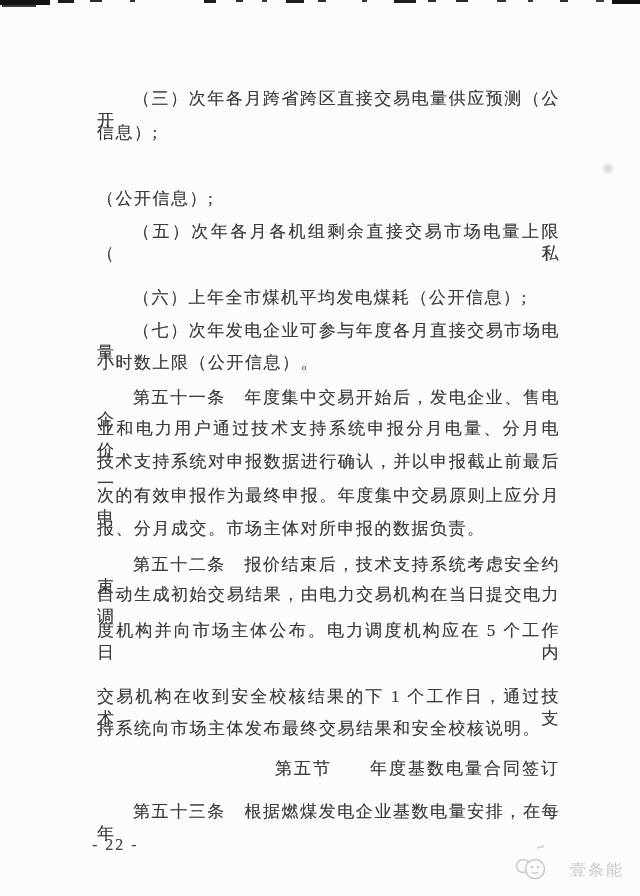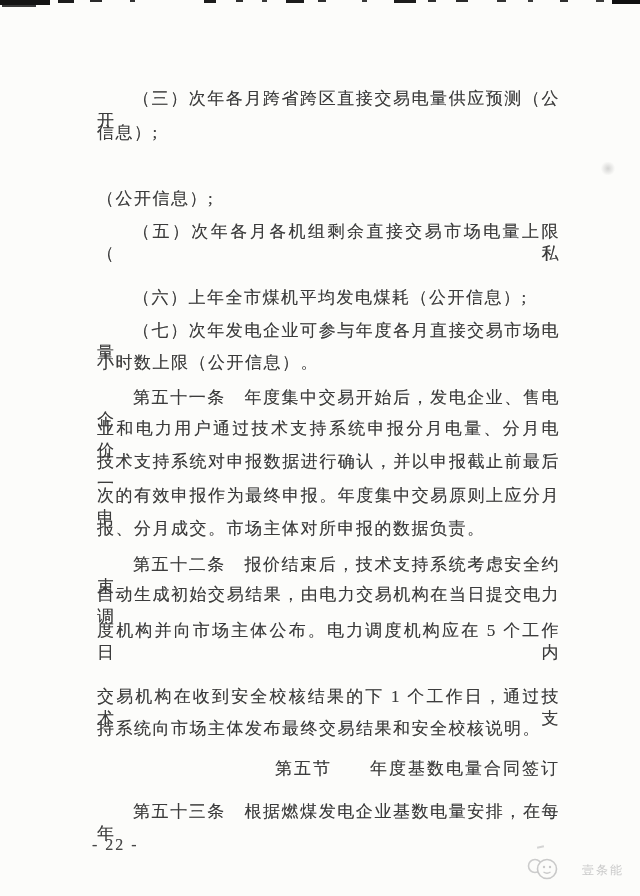--- a/index.html
+++ b/index.html
@@ -61,21 +61,21 @@
     position:absolute;left:92px;top:836px;
     font-size:16px;letter-spacing:2px;color:#474747;
     text-shadow:0 0 .5px rgba(70,70,70,.5);
   }
   .watermark{
     position:absolute;right:16px;top:855px;
     display:flex;align-items:center;gap:5px;
     color:#c9c9c9;
   }
   .watermark .wm-text{
-    font-size:12px;letter-spacing:2px;line-height:26px;margin-left:16px;
+    font-size:16px;letter-spacing:2px;line-height:26px;margin-left:16px;
   }
   .wm-speck{
     position:absolute;right:96px;top:846px;width:7px;height:2px;
     background:#d4d4d4;transform:rotate(-12deg);
   }
 </style>
 </head>
 <body>
 
 <div class="page">

